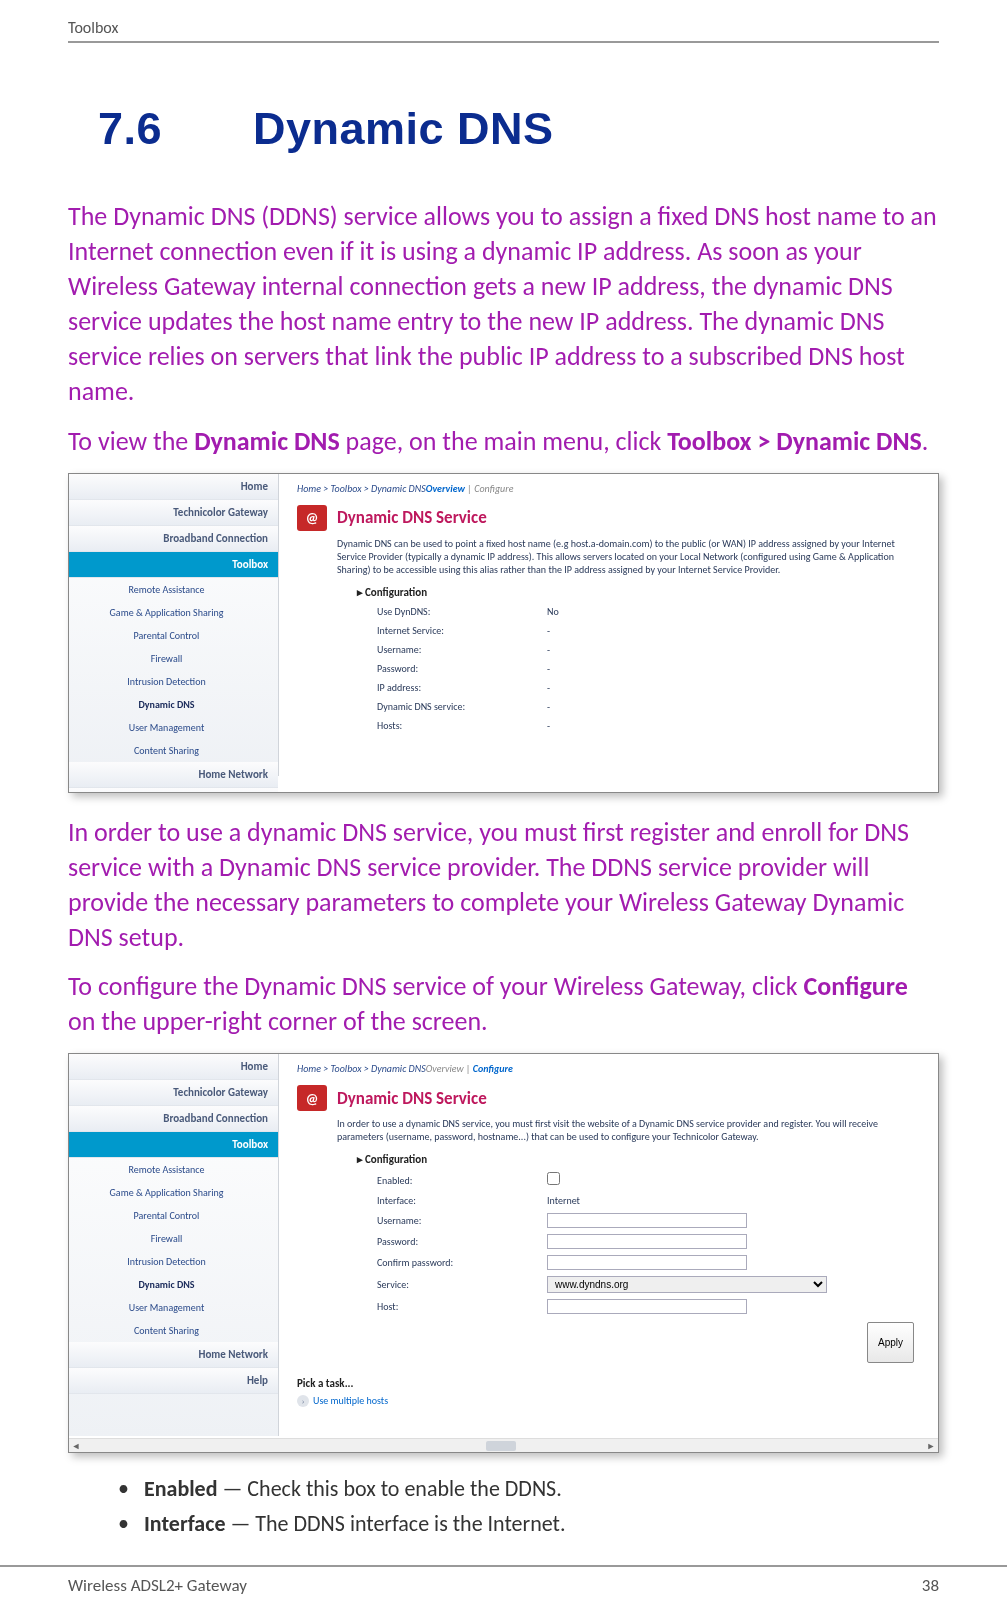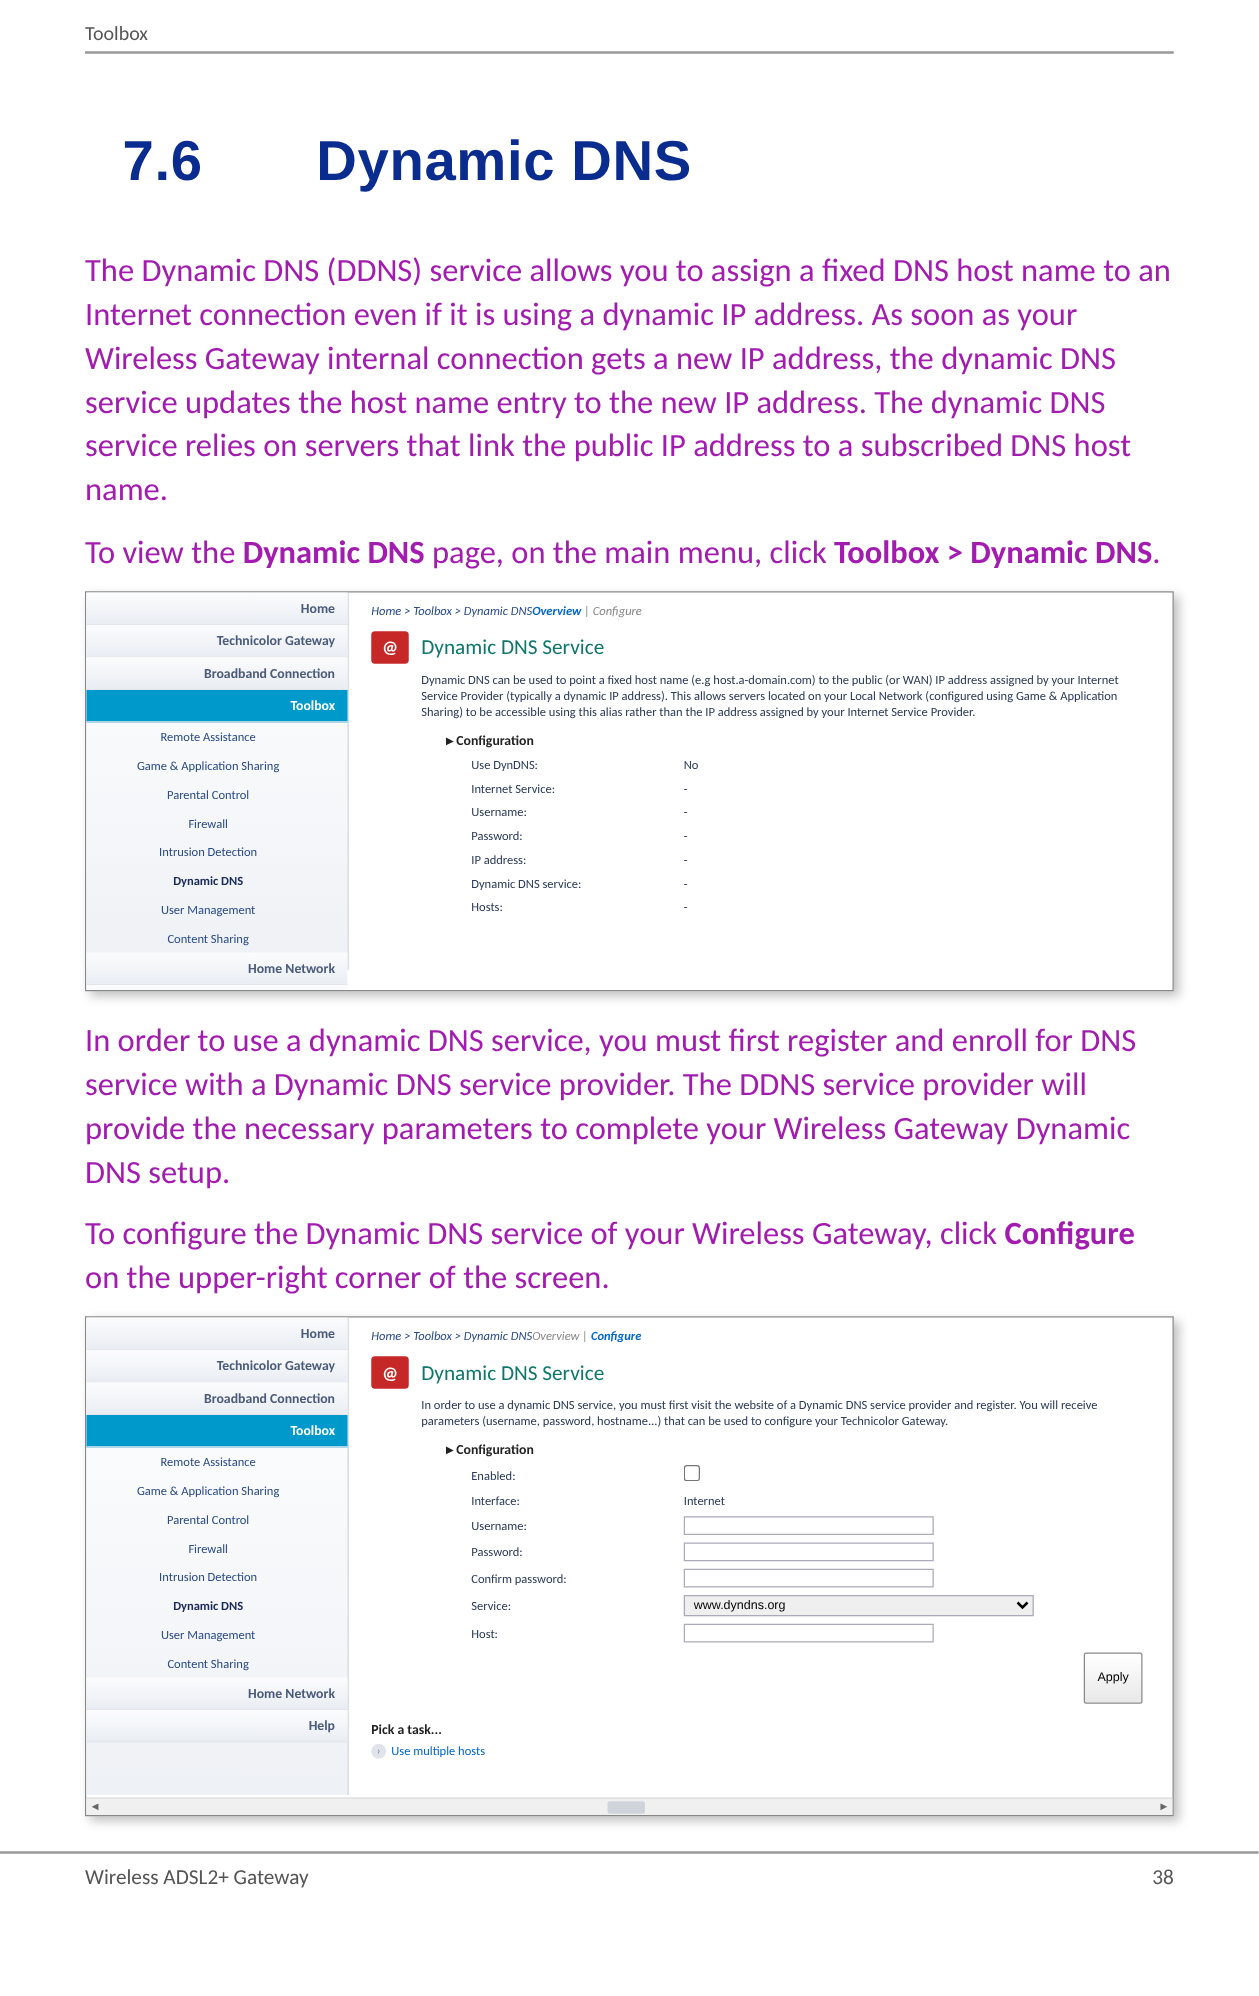--- a/index.html
+++ b/index.html
@@ -18,21 +18,21 @@
     .sb-item.active { background: #0099cc; color: #fff; }
     .sb-sub { padding: 5px 14px 5px 0; text-align: center; color: #2a4a8a; font-size: 10px; font-weight: 400; }
     .sb-sub.cur { font-weight: 700; color: #1a2a5a; }
     .content { position: absolute; left: 210px; right: 0; top: 0; bottom: 0; padding: 8px 18px; }
     .crumbs { font-size: 10px; color: #2a4a8a; display: flex; margin-bottom: 10px; font-style: italic; }
     .crumbs .ov { color: #0066cc; font-weight: 700; }
     .crumbs .cfg { color: #0066cc; font-weight: 700; }
     .crumbs .dim { color: #888; font-weight: 400; }
     .title-row { display: flex; align-items: center; gap: 10px; margin-bottom: 6px; }
     .icon-box { width: 30px; height: 26px; background: #c62828; border-radius: 3px; display: flex; align-items: center; justify-content: center; color: #fff; font-size: 14px; font-weight: 700; }
-    .ctitle { color: #0f766e; font-size: 17px; font-weight: 400; }
+    .ctitle { color: #be185d; font-size: 17px; font-weight: 700; }
     .desc { font-size: 10px; color: #2a3a5a; line-height: 1.3; margin-left: 40px; margin-bottom: 10px; }
     .cfg-h { margin-left: 60px; font-size: 11px; color: #222; font-weight: 700; margin-bottom: 6px; }
     .cfg-h::before { content: "▸ "; }
     .kv { margin-left: 80px; display: grid; grid-template-columns: 170px 1fr; row-gap: 6px; font-size: 10px; color: #2a3a5a; align-items: center; }
     .kv input[type=text], .kv select { font-size: 10px; border: 1px solid #aab; padding: 1px 3px; width: 200px; }
     .kv input[type=checkbox] { width: 13px; height: 13px; }
     .apply-row { text-align: right; padding: 8px 6px 0 0; }
     .apply-btn { font-size: 10px; padding: 14px 10px; border: 1px solid #888; background: linear-gradient(#fff,#e8e8e8); border-radius: 2px; }
     .pick { margin-top: 14px; font-size: 11px; color: #222; font-weight: 700; }
     .task-link { font-size: 10px; color: #0066cc; margin-top: 4px; display: flex; align-items: center; gap: 4px; }
@@ -167,19 +167,21 @@
         </div>
     </div>
     <div class="scroll-track">
       <div class="scroll-arr">◄</div>
       <div class="scroll-thumb"></div>
       <div class="scroll-arr right">►</div>
     </div>
   </div>
 
   <ul class="bullets">
+    <li><span class="b">Enabled</span><span> — Check this box to enable the DDNS.</span></li>
+    <li><span class="b">Interface</span><span> — The DDNS interface is the Internet.</span></li>
   </ul>
 </div>
 
 <div class="footer">
   <span>Wireless ADSL2+ Gateway</span>
   <span>38</span>
 </div>
 
 </body></html>

